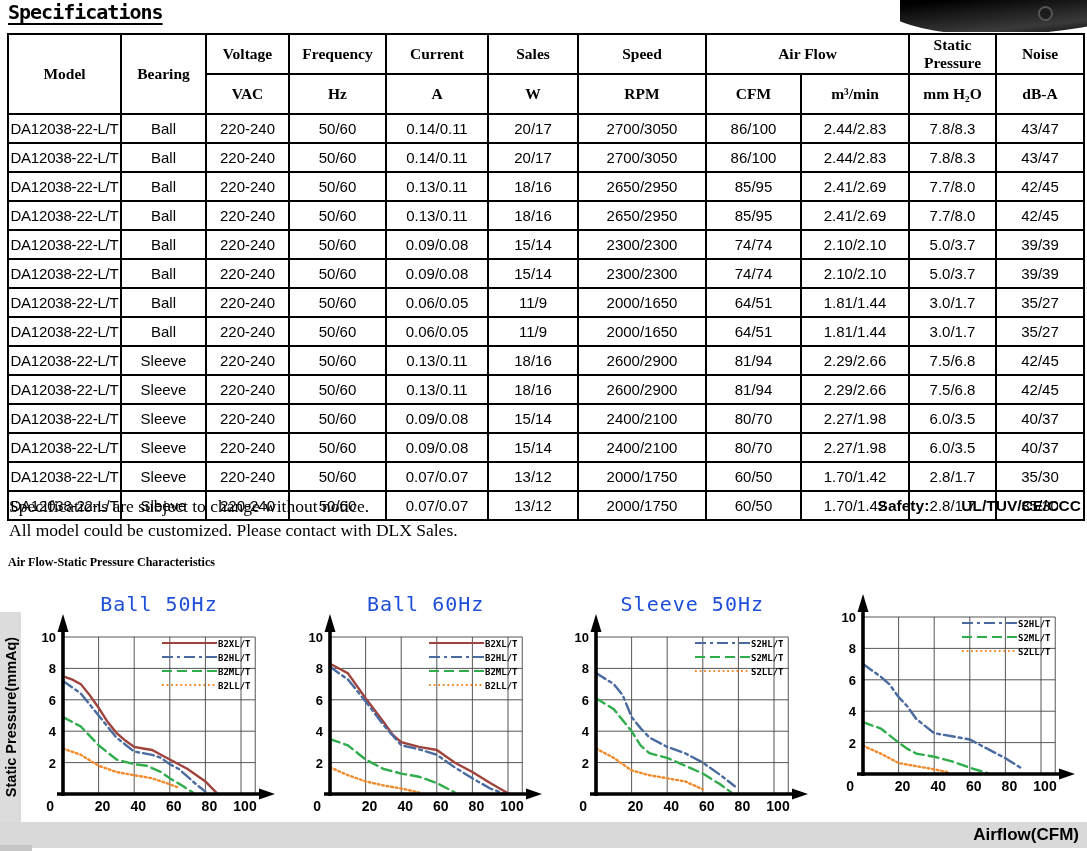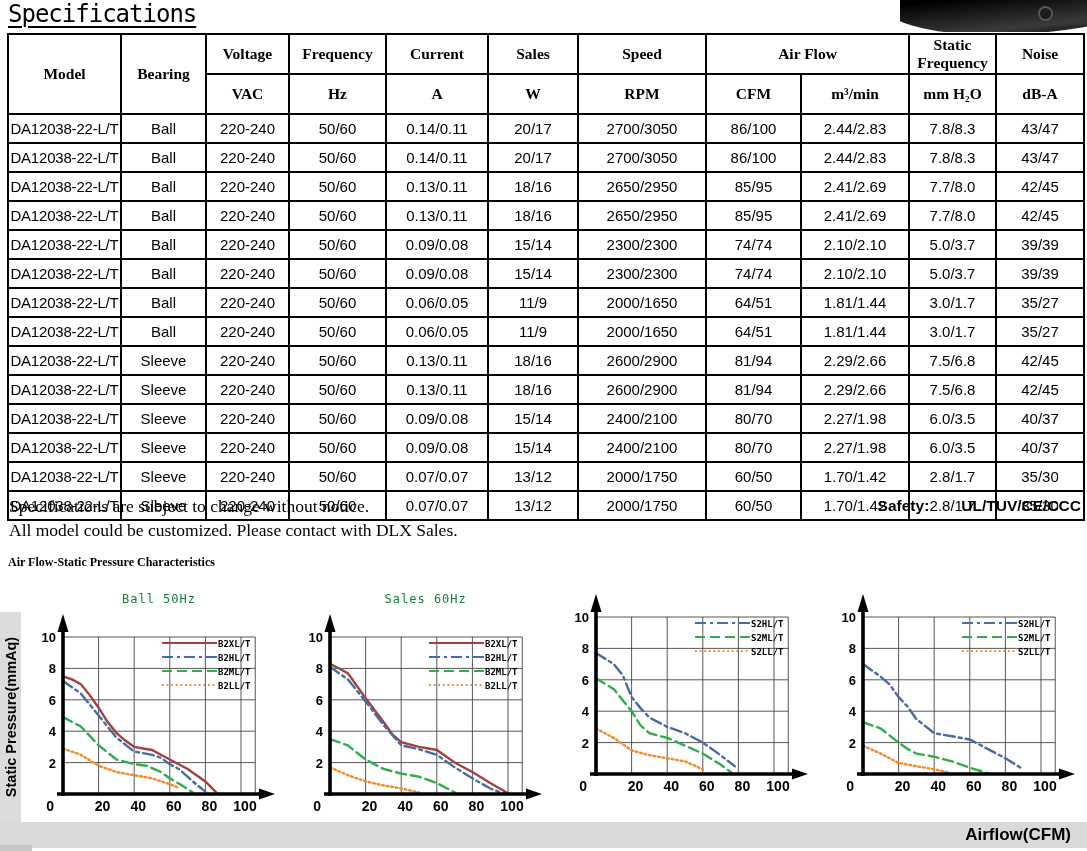--- a/index.html
+++ b/index.html
@@ -1,19 +1,19 @@
 <!DOCTYPE html>
 <html><head>
 <meta charset="utf-8">
 <style>
   html,body{margin:0;padding:0;}
   body{width:1087px;height:851px;position:relative;background:#fff;overflow:hidden;
        font-family:"Liberation Sans",sans-serif;color:#000;}
   .page-title{position:absolute;left:8px;top:0px;font-family:"DejaVu Sans Mono",monospace;
-       font-size:24px;font-weight:400;text-decoration:underline;text-underline-offset:4px;
+       font-size:20px;font-weight:700;text-decoration:underline;text-underline-offset:4px;
        text-decoration-thickness:1.5px;letter-spacing:-1px;}
   
   .fan-photo{position:absolute;right:0;top:0;width:187px;height:32px;overflow:hidden;}
   .fan-blob{position:absolute;left:-20px;top:-62px;width:330px;height:94px;background:
        linear-gradient(180deg,#000 55%,#3a3a3a 92%,#222);border-radius:50%;transform:rotate(-6deg);}
   .fan-dot{position:absolute;left:138px;top:6px;width:11px;height:11px;border-radius:50%;
        background:#1c1c1c;border:2px solid #555;}
   
   table.spec{position:absolute;left:7px;top:33px;width:1076px;border-collapse:collapse;
        table-layout:fixed;}
@@ -27,30 +27,30 @@
   
   .notes{position:absolute;left:9px;top:494px;font-family:"Liberation Serif","DejaVu Serif",serif;
        font-size:17.5px;line-height:24px;}
   .safety{position:absolute;right:6px;top:497px;font-weight:700;font-size:15.5px;display:flex;gap:32px;}
   .section-title{position:absolute;left:8px;top:555px;font-family:"Liberation Serif","DejaVu Serif",serif;
        font-weight:700;font-size:12px;}
   
   .charts-row{position:absolute;left:25px;top:592px;width:1052px;display:flex;
        justify-content:space-between;}
   .chart{width:252px;}
-  .chart-title{font-family:"DejaVu Sans Mono",monospace;font-size:12px;color:#15803d;
+  .chart-title{font-family:"DejaVu Sans Mono",monospace;font-size:20px;color:#1d4ed8;
        text-align:center;height:20px;transform:translateX(8px);letter-spacing:1px;}
   .tick{font-family:"Liberation Sans",sans-serif;font-weight:700;}
   .legend-label{font-family:"DejaVu Sans Mono",monospace;font-weight:700;font-size:9px;}
   
   .y-strip{position:absolute;left:0;top:612px;width:21px;height:210px;background:#dcdcdc;}
   .y-strip span{position:absolute;left:50%;top:50%;transform:translate(-50%,-50%) rotate(-90deg);
        white-space:nowrap;font-weight:700;font-size:14.5px;}
   .bottom-bar{position:absolute;left:0;top:822px;width:1087px;height:26px;background:#d9d9d9;
-       font-weight:700;font-size:17px;text-align:right;line-height:26px;padding-right:16px;
+       font-weight:700;font-size:17px;text-align:right;line-height:26px;padding-right:8px;
        box-sizing:border-box;}
   .corner-tab{position:absolute;left:0;top:845px;width:32px;height:6px;background:#c6c6c6;}
 </style>
 </head>
 <body>
 
 <div class="page-title">Specifications</div>
 
 <div class="fan-photo">
   <div class="fan-blob"></div>
@@ -74,21 +74,21 @@
   <thead>
     <tr>
       <th rowspan="2">Model</th>
       <th rowspan="2">Bearing</th>
       <th>Voltage</th>
       <th>Frequency</th>
       <th>Current</th>
       <th>Sales</th>
       <th>Speed</th>
       <th colspan="2">Air Flow</th>
-      <th>Static Frequency</th>
+      <th>Static Pressure</th>
       <th>Noise</th>
     </tr>
     <tr>
       <th>VAC</th>
       <th>Hz</th>
       <th>A</th>
       <th>W</th>
       <th>RPM</th>
       <th>CFM</th>
       <th>m³/min</th>
@@ -328,21 +328,21 @@
         <text x="220" y="199" text-anchor="middle" font-size="14" class="tick">100</text>
         <line x1="137" y1="31" x2="192" y2="31" stroke="#a0433c" stroke-width="2.2" stroke-dasharray=""></line>
         <text x="193" y="34.5" class="legend-label">B2XL/T</text>
         <line x1="137" y1="45" x2="192" y2="45" stroke="#4a6b9f" stroke-width="2.2" stroke-dasharray="11 4 3 4"></line>
         <text x="193" y="48.5" class="legend-label">B2HL/T</text>
         <line x1="137" y1="59" x2="192" y2="59" stroke="#2fad4c" stroke-width="2.2" stroke-dasharray="10 5"></line>
         <text x="193" y="62.5" class="legend-label">B2ML/T</text>
         <line x1="137" y1="73" x2="192" y2="73" stroke="#f08a2b" stroke-width="2.2" stroke-dasharray="1.8 2.8"></line>
         <text x="193" y="76.5" class="legend-label">B2LL/T</text>
       </svg></div>
-    <div class="chart"><div class="chart-title">Sales 60Hz</div><svg width="252" height="212" viewBox="0 0 252 212">
+    <div class="chart"><div class="chart-title">Ball 60Hz</div><svg width="252" height="212" viewBox="0 0 252 212">
         <line x1="73.6" y1="182" x2="73.6" y2="25" stroke="#444" stroke-width="0.9"></line>
         <line x1="109.2" y1="182" x2="109.2" y2="25" stroke="#444" stroke-width="0.9"></line>
         <line x1="144.8" y1="182" x2="144.8" y2="25" stroke="#444" stroke-width="0.9"></line>
         <line x1="180.4" y1="182" x2="180.4" y2="25" stroke="#444" stroke-width="0.9"></line>
         <line x1="216" y1="182" x2="216" y2="25" stroke="#444" stroke-width="0.9"></line>
         <line x1="230.24" y1="182" x2="230.24" y2="25" stroke="#444" stroke-width="0.9"></line>
         <line x1="38" y1="150.6" x2="230.24" y2="150.6" stroke="#444" stroke-width="0.9"></line>
         <line x1="38" y1="119.2" x2="230.24" y2="119.2" stroke="#444" stroke-width="0.9"></line>
         <line x1="38" y1="87.80000000000001" x2="230.24" y2="87.80000000000001" stroke="#444" stroke-width="0.9"></line>
         <line x1="38" y1="56.400000000000006" x2="230.24" y2="56.400000000000006" stroke="#444" stroke-width="0.9"></line>
@@ -368,21 +368,21 @@
         <text x="220" y="199" text-anchor="middle" font-size="14" class="tick">100</text>
         <line x1="137" y1="31" x2="192" y2="31" stroke="#a0433c" stroke-width="2.2" stroke-dasharray=""></line>
         <text x="193" y="34.5" class="legend-label">B2XL/T</text>
         <line x1="137" y1="45" x2="192" y2="45" stroke="#4a6b9f" stroke-width="2.2" stroke-dasharray="11 4 3 4"></line>
         <text x="193" y="48.5" class="legend-label">B2HL/T</text>
         <line x1="137" y1="59" x2="192" y2="59" stroke="#2fad4c" stroke-width="2.2" stroke-dasharray="10 5"></line>
         <text x="193" y="62.5" class="legend-label">B2ML/T</text>
         <line x1="137" y1="73" x2="192" y2="73" stroke="#f08a2b" stroke-width="2.2" stroke-dasharray="1.8 2.8"></line>
         <text x="193" y="76.5" class="legend-label">B2LL/T</text>
       </svg></div>
-    <div class="chart"><svg width="252" height="212" viewBox="0 0 252 212">
+    <div class="chart"><div class="chart-title">Sleeve 50Hz</div><svg width="252" height="212" viewBox="0 0 252 212">
         <line x1="73.6" y1="182" x2="73.6" y2="25" stroke="#444" stroke-width="0.9"></line>
         <line x1="109.2" y1="182" x2="109.2" y2="25" stroke="#444" stroke-width="0.9"></line>
         <line x1="144.8" y1="182" x2="144.8" y2="25" stroke="#444" stroke-width="0.9"></line>
         <line x1="180.4" y1="182" x2="180.4" y2="25" stroke="#444" stroke-width="0.9"></line>
         <line x1="216" y1="182" x2="216" y2="25" stroke="#444" stroke-width="0.9"></line>
         <line x1="230.24" y1="182" x2="230.24" y2="25" stroke="#444" stroke-width="0.9"></line>
         <line x1="38" y1="150.6" x2="230.24" y2="150.6" stroke="#444" stroke-width="0.9"></line>
         <line x1="38" y1="119.2" x2="230.24" y2="119.2" stroke="#444" stroke-width="0.9"></line>
         <line x1="38" y1="87.80000000000001" x2="230.24" y2="87.80000000000001" stroke="#444" stroke-width="0.9"></line>
         <line x1="38" y1="56.400000000000006" x2="230.24" y2="56.400000000000006" stroke="#444" stroke-width="0.9"></line>

